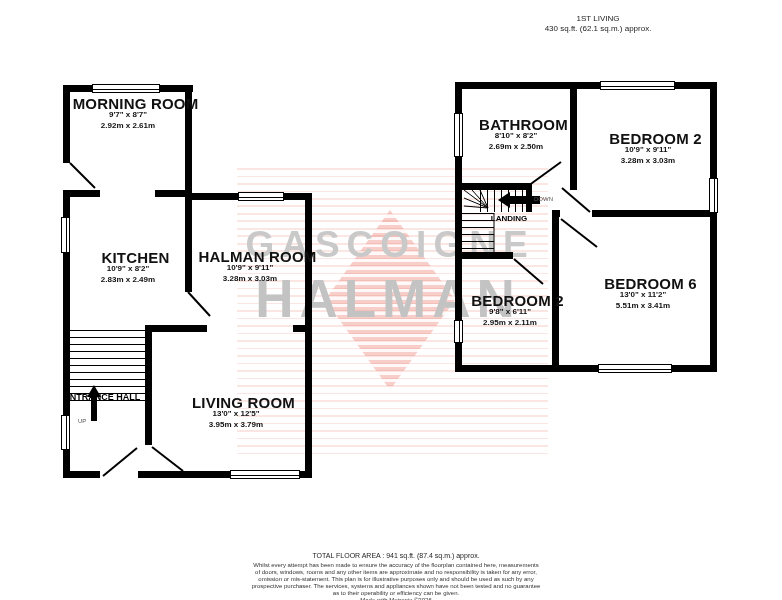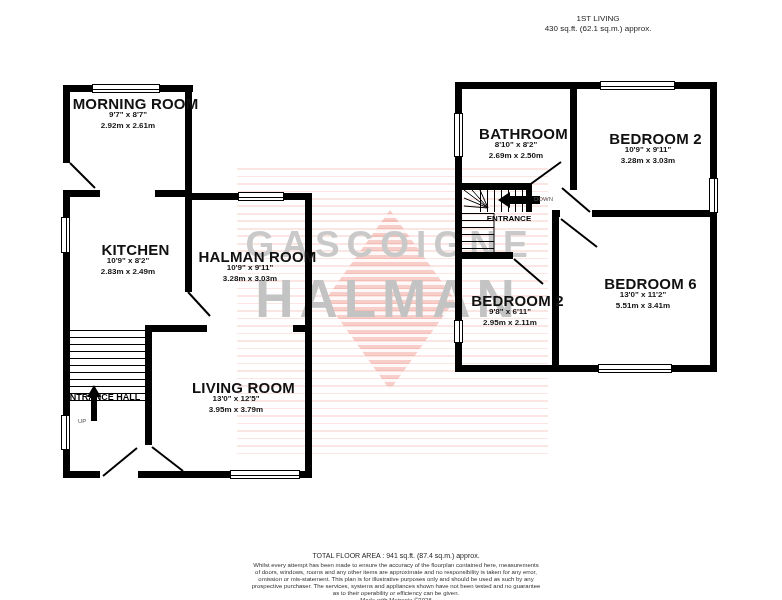--- a/index.html
+++ b/index.html
@@ -98,31 +98,31 @@
       <line x1="95" y1="369" x2="126" y2="393" stroke="#000" stroke-width="2"></line>
       <polygon points="37,307 30,319 44,319" fill="#000"></polygon>
       <rect x="34" y="319" width="6" height="24" fill="#000"></rect>
     </svg>
 
     <div class="rlabel" style="left:71px;top:20px">
       <div class="nm">MORNING ROOM</div>
       <div class="dim">9'7" x 8'7"</div>
       <div class="dim">2.92m x 2.61m</div>
     </div>
-    <div class="rlabel" style="left:71px;top:166px">
+    <div class="rlabel" style="left:71px;top:174px">
       <div class="nm">KITCHEN</div>
       <div class="dim">10'9" x 8'2"</div>
       <div class="dim">2.83m x 2.49m</div>
     </div>
     <div class="rlabel" style="left:193px;top:173px">
       <div class="nm">HALMAN ROOM</div>
       <div class="dim">10'9" x 9'11"</div>
       <div class="dim">3.28m x 3.03m</div>
     </div>
-    <div class="rlabel" style="left:179px;top:304px">
+    <div class="rlabel" style="left:179px;top:319px">
       <div class="nm">LIVING ROOM</div>
       <div class="dim">13'0" x 12'5"</div>
       <div class="dim">3.95m x 3.79m</div>
     </div>
     <div class="hall-label" style="left:45px;top:314px">ENTRANCE HALL</div>
     <div class="tiny" style="left:21px;top:340px">UP</div>
   </div>
 
   <div class="plan" style="left:450px;top:76px;width:272px;height:302px">
 
@@ -165,41 +165,41 @@
       <line x1="38" y1="132" x2="30" y2="114" stroke="#000" stroke-width="1"></line>
       <line x1="38" y1="132" x2="22" y2="114" stroke="#000" stroke-width="1"></line>
       <line x1="38" y1="132" x2="14" y2="114" stroke="#000" stroke-width="1"></line>
       <line x1="38" y1="132" x2="14" y2="122" stroke="#000" stroke-width="1"></line>
       <line x1="38" y1="132" x2="14" y2="130" stroke="#000" stroke-width="1"></line>
       <line x1="44" y1="137" x2="44" y2="176" stroke="#000" stroke-width="1"></line>
       <polygon points="48,124 60,116 60,132" fill="#000"></polygon>
       <rect x="60" y="120" width="30" height="8" fill="#000"></rect>
     </svg>
 
-    <div class="rlabel" style="left:66px;top:52px">
+    <div class="rlabel" style="left:66px;top:43px">
       <div class="nm">BATHROOM</div>
       <div class="dim">8'10" x 8'2"</div>
       <div class="dim">2.69m x 2.50m</div>
     </div>
     <div class="rlabel" style="left:198px;top:57px">
       <div class="nm">BEDROOM 2</div>
       <div class="dim">10'9" x 9'11"</div>
       <div class="dim">3.28m x 3.03m</div>
     </div>
     <div class="rlabel" style="left:60px;top:219px">
       <div class="nm">BEDROOM 2</div>
       <div class="dim">9'8" x 6'11"</div>
       <div class="dim">2.95m x 2.11m</div>
     </div>
     <div class="rlabel" style="left:193px;top:202px">
       <div class="nm">BEDROOM 6</div>
       <div class="dim">13'0" x 11'2"</div>
       <div class="dim">5.51m x 3.41m</div>
     </div>
-    <div class="hall-label" style="left:59px;top:138px;font-size:8px">ENTRANCE</div>
+    <div class="hall-label" style="left:59px;top:138px;font-size:8px">LANDING</div>
     <div class="tiny" style="left:84px;top:120px">DOWN</div>
   </div>
 
   <div class="total-line" style="left:396px;top:552px">TOTAL FLOOR AREA : 941 sq.ft. (87.4 sq.m.) approx.</div>
   <div class="disclaimer" style="left:396px;top:562px">
     <div>Whilst every attempt has been made to ensure the accuracy of the floorplan contained here, measurements</div>
     <div>of doors, windows, rooms and any other items are approximate and no responsibility is taken for any error,</div>
     <div>omission or mis-statement. This plan is for illustrative purposes only and should be used as such by any</div>
     <div>prospective purchaser. The services, systems and appliances shown have not been tested and no guarantee</div>
     <div>as to their operability or efficiency can be given.</div>

